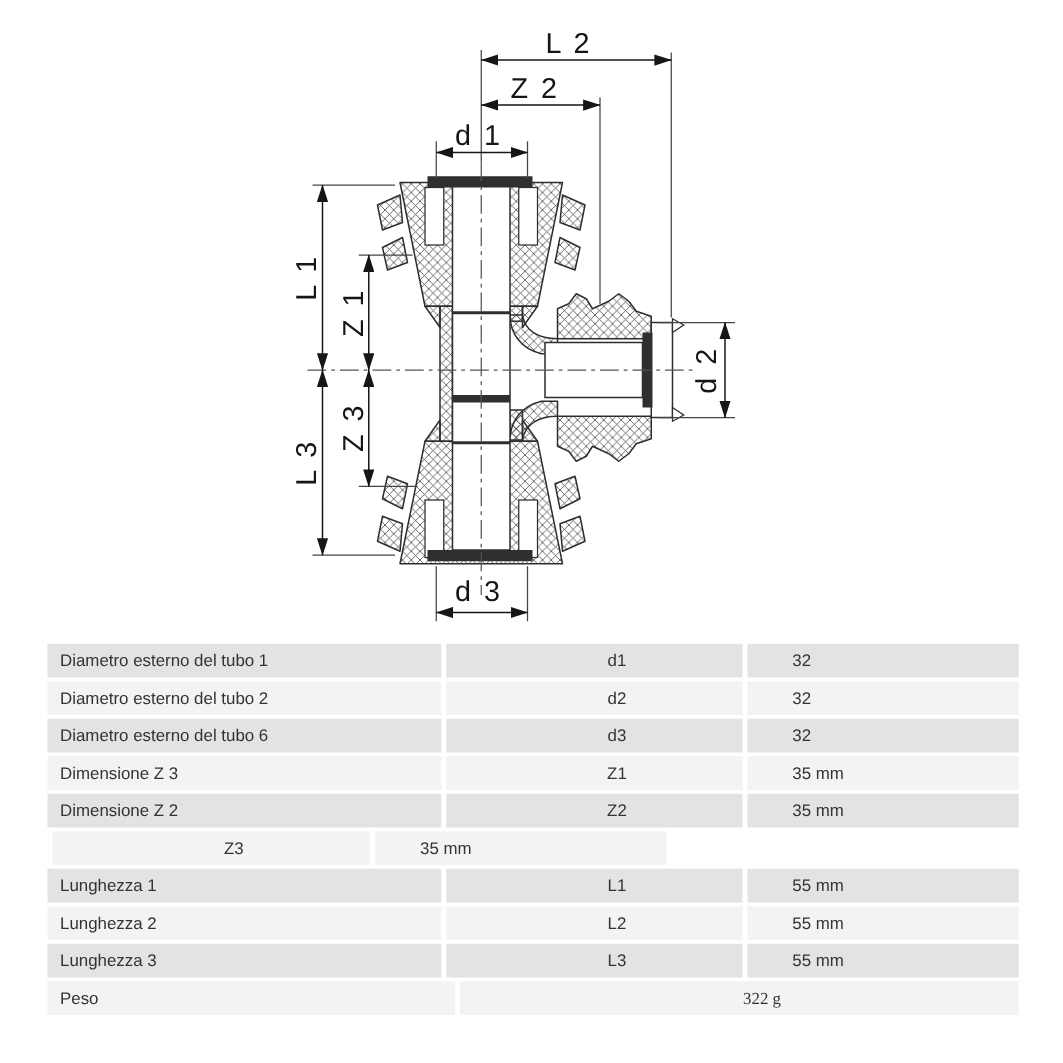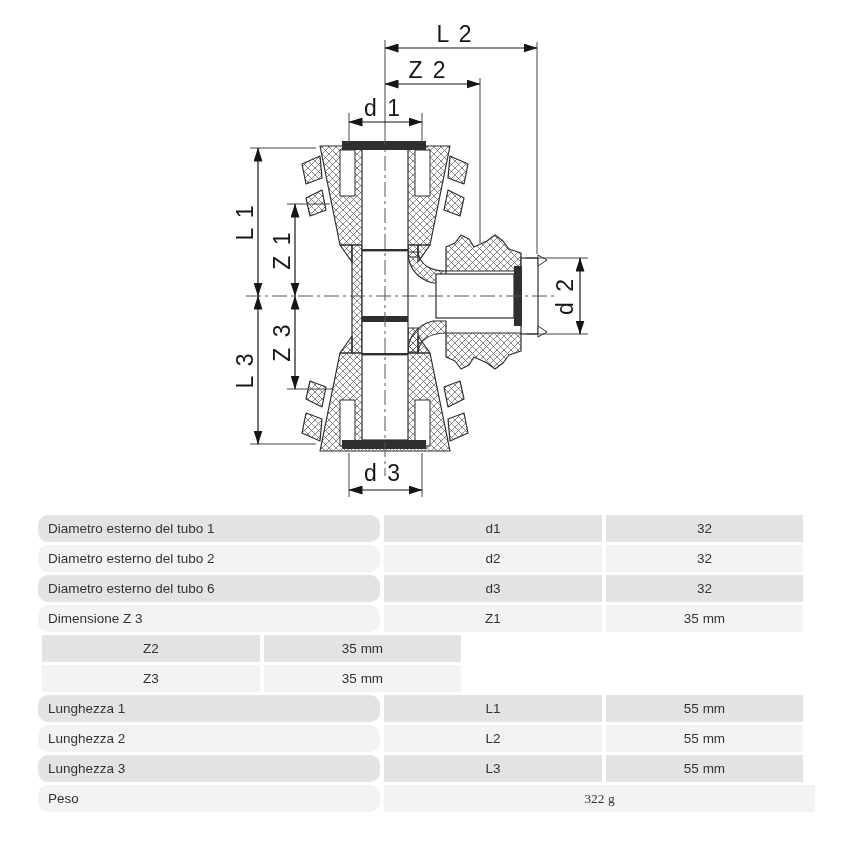--- a/index.html
+++ b/index.html
@@ -27,24 +27,25 @@
   .spec-row{
     display:flex;
     height:27px;
     margin-bottom:3px;
     line-height:27px;
   }
   .cell{
     height:27px;
     overflow:hidden;
     white-space:nowrap;
-  }
-  .cell.label{width:342px;padding-left:10px;box-sizing:border-box;text-align:left;border-radius:10px;}
+    padding-left:36px;
+  }
+  .cell.label{width:342px;padding-left:10px;box-sizing:border-box;text-align:left;}
   .cell.symbol{width:218px;margin-left:4px;text-align:center;}
-  .cell.value{width:197px;margin-left:4px;text-align:center;}
+  .cell.value{width:197px;margin-left:4px;}
   .cell.merged{width:431px;margin-left:4px;text-align:center;font-family:Liberation Serif, serif;}
   .row-dark .cell{background:#e3e3e3;}
   .row-light .cell{background:#f3f3f3;}
 </style>
 </head>
 <body>
 
 <div class="screen">
 
   <svg class="diagram" width="850" height="510" viewBox="0 0 850 510">
@@ -183,20 +184,21 @@
       <div class="cell value">32</div>
     </div>
 
     <div class="spec-row row-light">
       <div class="cell label">Dimensione Z 3</div>
       <div class="cell symbol">Z1</div>
       <div class="cell value">35 mm</div>
     </div>
 
     <div class="spec-row row-dark">
+      <div class="cell label">Dimensione Z 2</div>
       <div class="cell symbol">Z2</div>
       <div class="cell value">35 mm</div>
     </div>
 
     <div class="spec-row row-light">
       <div class="cell symbol">Z3</div>
       <div class="cell value">35 mm</div>
     </div>
 
     <div class="spec-row row-dark">

